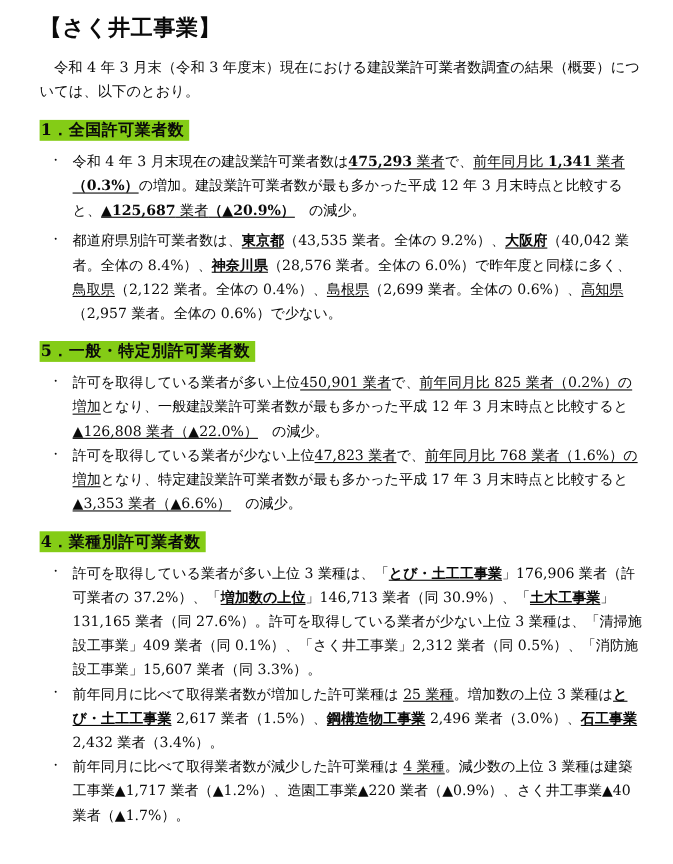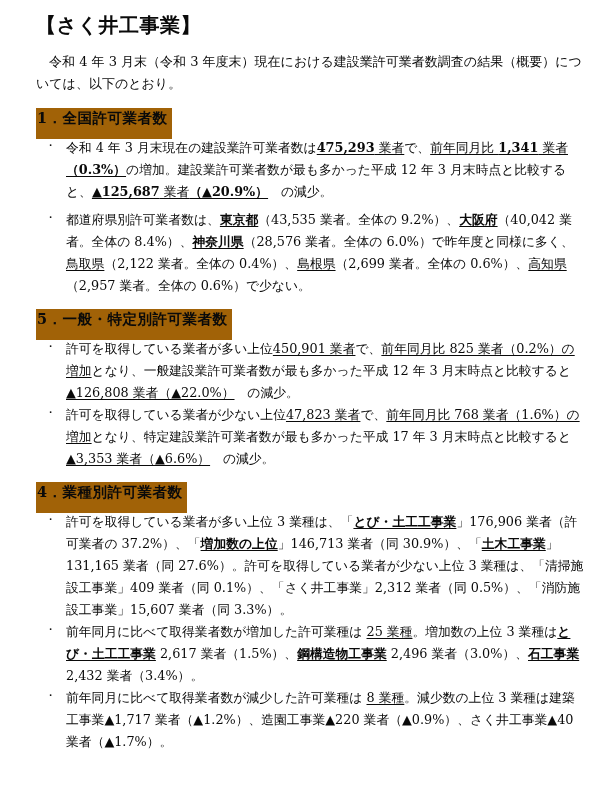--- a/index.html
+++ b/index.html
@@ -12,21 +12,21 @@
   .doc-title{
     font-size:20px;font-weight:700;margin:4px 0 12px 0;letter-spacing:0.5px;
   }
   .intro{
     font-size:13px;line-height:1.72;text-indent:1em;margin:0 0 12px 0;
   }
   .section{margin:0 0 6px 0;}
   .sec-heading{
     font-size:14.5px;font-weight:700;margin:13px 0 9px 0;letter-spacing:0.5px;
   }
-  .sec-heading .hl{background:#a16207;padding:1px 4px 13px 1px;}
+  .sec-heading .hl{background:#84cc16;padding:1px 4px 1px 1px;}
   ul.bullets{list-style:none;margin:0;padding:0;font-size:12.8px;line-height:1.72;}
   ul.bullets li{position:relative;padding-left:30px;margin:0;}
   .bullet{position:absolute;left:9px;top:0;font-size:11px;line-height:inherit;}
   .b{font-weight:700;}
   .u{text-decoration:underline;text-underline-offset:2px;}
 </style>
 </head>
 <body>
 
 <div class="page">
@@ -54,18 +54,18 @@
       <li><span class="bullet">・</span><span><span>許可を取得している業者が多い上位</span><span class="u">450,901 業者</span><span>で、</span><span class="u">前年同月比 825 業者（0.2%）の増加</span><span>となり、一般建設業許可業者数が最も多かった平成 12 年 3 月末時点と比較すると</span><span class="u">▲126,808 業者（▲22.0%）</span><span>　の減少。</span></span></li>
       <li><span class="bullet">・</span><span><span>許可を取得している業者が少ない上位</span><span class="u">47,823 業者</span><span>で、</span><span class="u">前年同月比 768 業者（1.6%）の増加</span><span>となり、特定建設業許可業者数が最も多かった平成 17 年 3 月末時点と比較すると</span><span class="u">▲3,353 業者（▲6.6%）</span><span>　の減少。</span></span></li>
     </ul>
   </div>
 
   <div class="section">
     <h2 class="sec-heading"><span class="hl">4．業種別許可業者数</span></h2>
     <ul class="bullets">
       <li><span class="bullet">・</span><span><span>許可を取得している業者が多い上位 3 業種は、「</span><span class="b u">とび・土工工事業</span><span>」176,906 業者（許可業者の 37.2%）、「</span><span class="b u">増加数の上位</span><span>」146,713 業者（同 30.9%）、「</span><span class="b u">土木工事業</span><span>」131,165 業者（同 27.6%）。許可を取得している業者が少ない上位 3 業種は、「清掃施設工事業」409 業者（同 0.1%）、「さく井工事業」2,312 業者（同 0.5%）、「消防施設工事業」15,607 業者（同 3.3%）。</span></span></li>
       <li><span class="bullet">・</span><span><span>前年同月に比べて取得業者数が増加した許可業種は </span><span class="u">25 業種</span><span>。増加数の上位 3 業種は</span><span class="b u">とび・土工工事業</span><span> 2,617 業者（1.5%）、</span><span class="b u">鋼構造物工事業</span><span> 2,496 業者（3.0%）、</span><span class="b u">石工事業</span><span> 2,432 業者（3.4%）。</span></span></li>
-      <li><span class="bullet">・</span><span><span>前年同月に比べて取得業者数が減少した許可業種は </span><span class="u">8 業種</span><span>。減少数の上位 3 業種は建築工事業▲1,717 業者（▲1.2%）、造園工事業▲220 業者（▲0.9%）、さく井工事業▲40 業者（▲1.7%）。</span></span></li>
+      <li><span class="bullet">・</span><span><span>前年同月に比べて取得業者数が減少した許可業種は </span><span class="u">4 業種</span><span>。減少数の上位 3 業種は建築工事業▲1,717 業者（▲1.2%）、造園工事業▲220 業者（▲0.9%）、さく井工事業▲40 業者（▲1.7%）。</span></span></li>
 
     </ul>
   </div>
 
 </div>
 
 </body></html>

